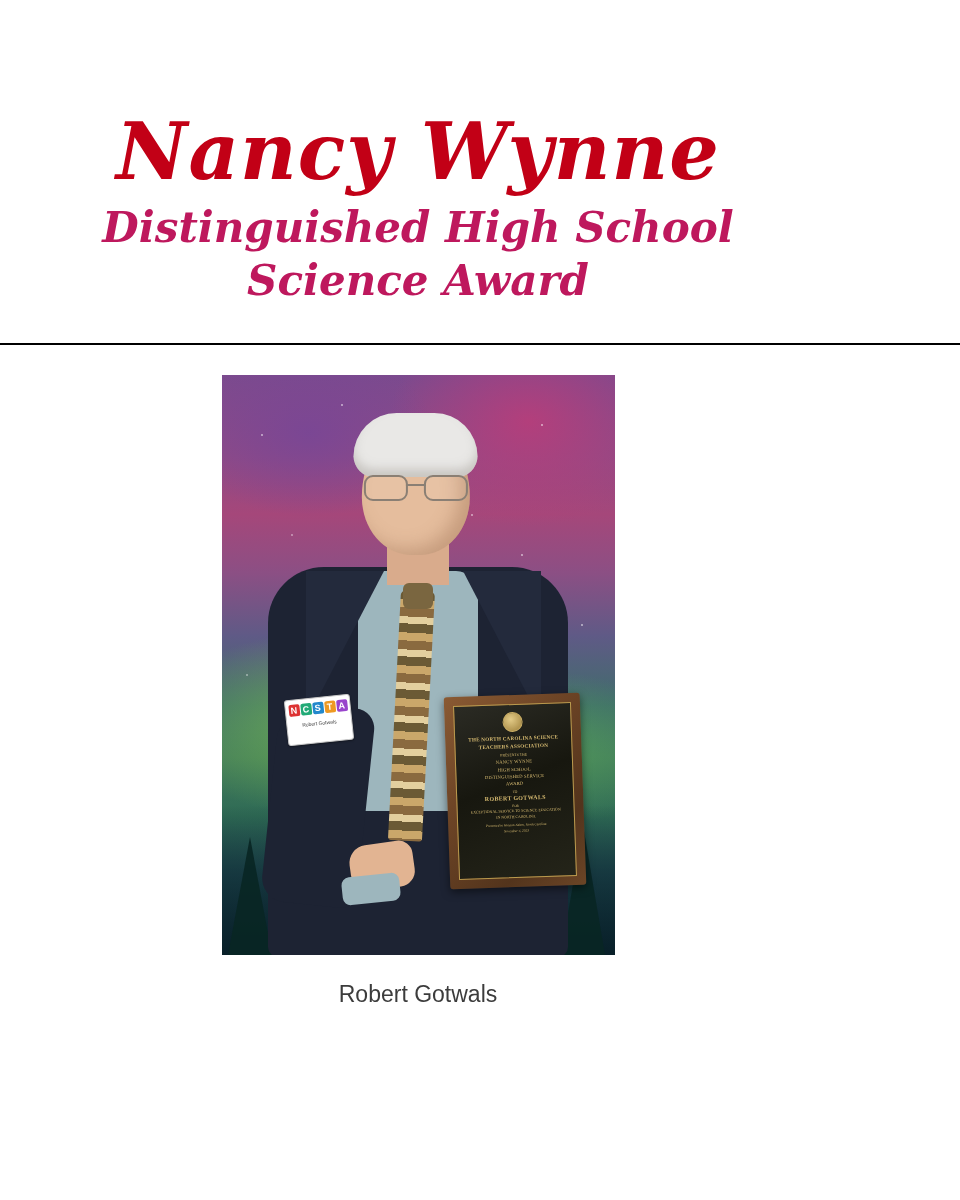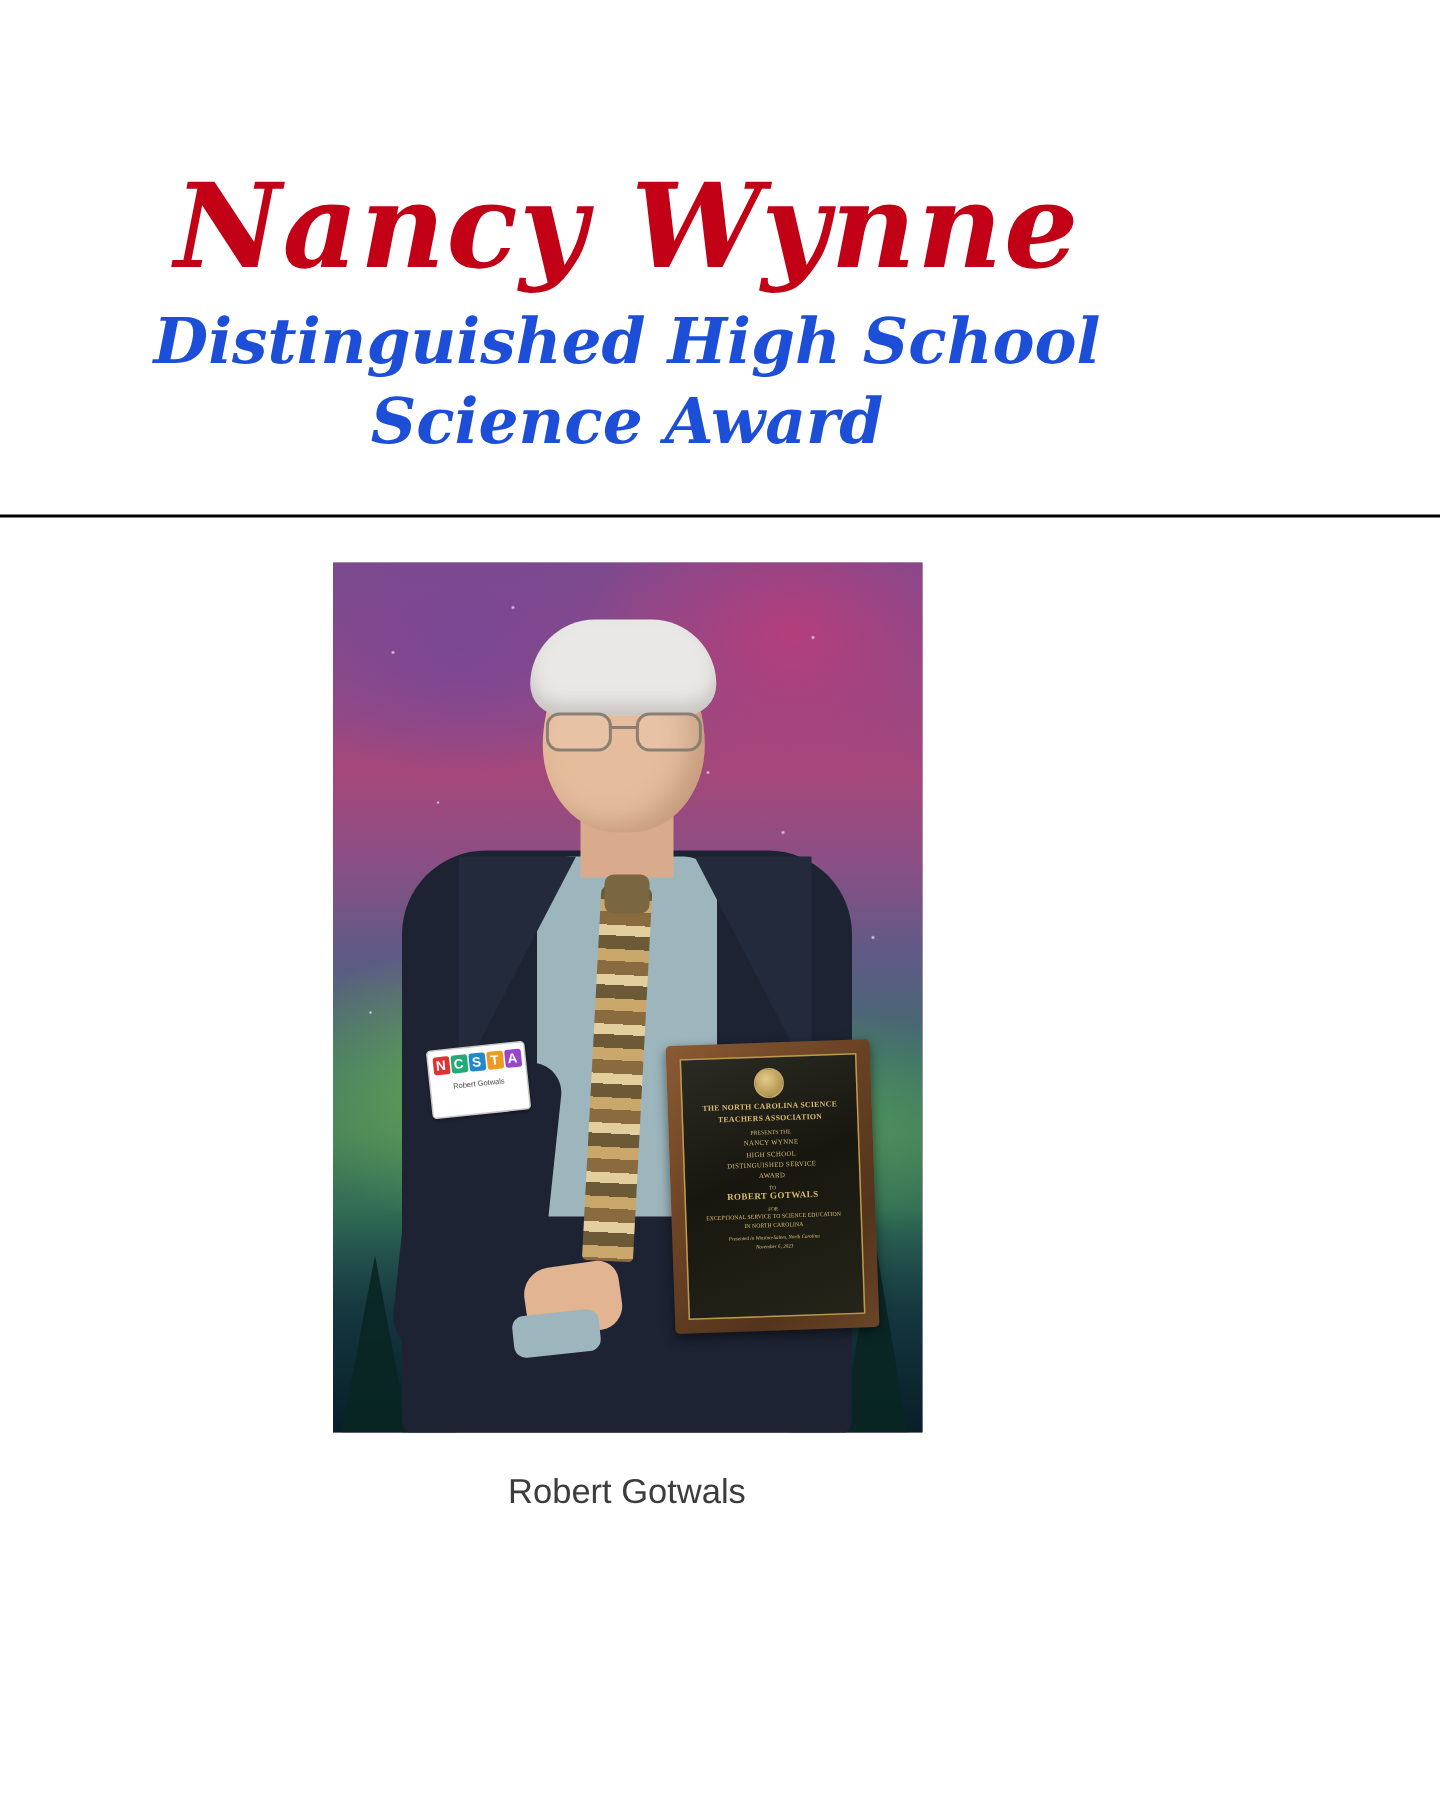--- a/index.html
+++ b/index.html
@@ -37,21 +37,21 @@
     color: #c20016;
     letter-spacing: 1px;
     margin: 0;
   }
   .title-sub {
     font-family: "DejaVu Serif", serif;
     font-style: italic;
     font-weight: 700;
     font-size: 42px;
     line-height: 1.25;
-    color: #1d4ed8;
+    color: #be185d;
     margin: 12px auto 0 auto;
     max-width: 760px;
   }
 
   .divider {
     width: 960px;
     height: 2px;
     background: #000000;
     margin-top: 36px;
   }

